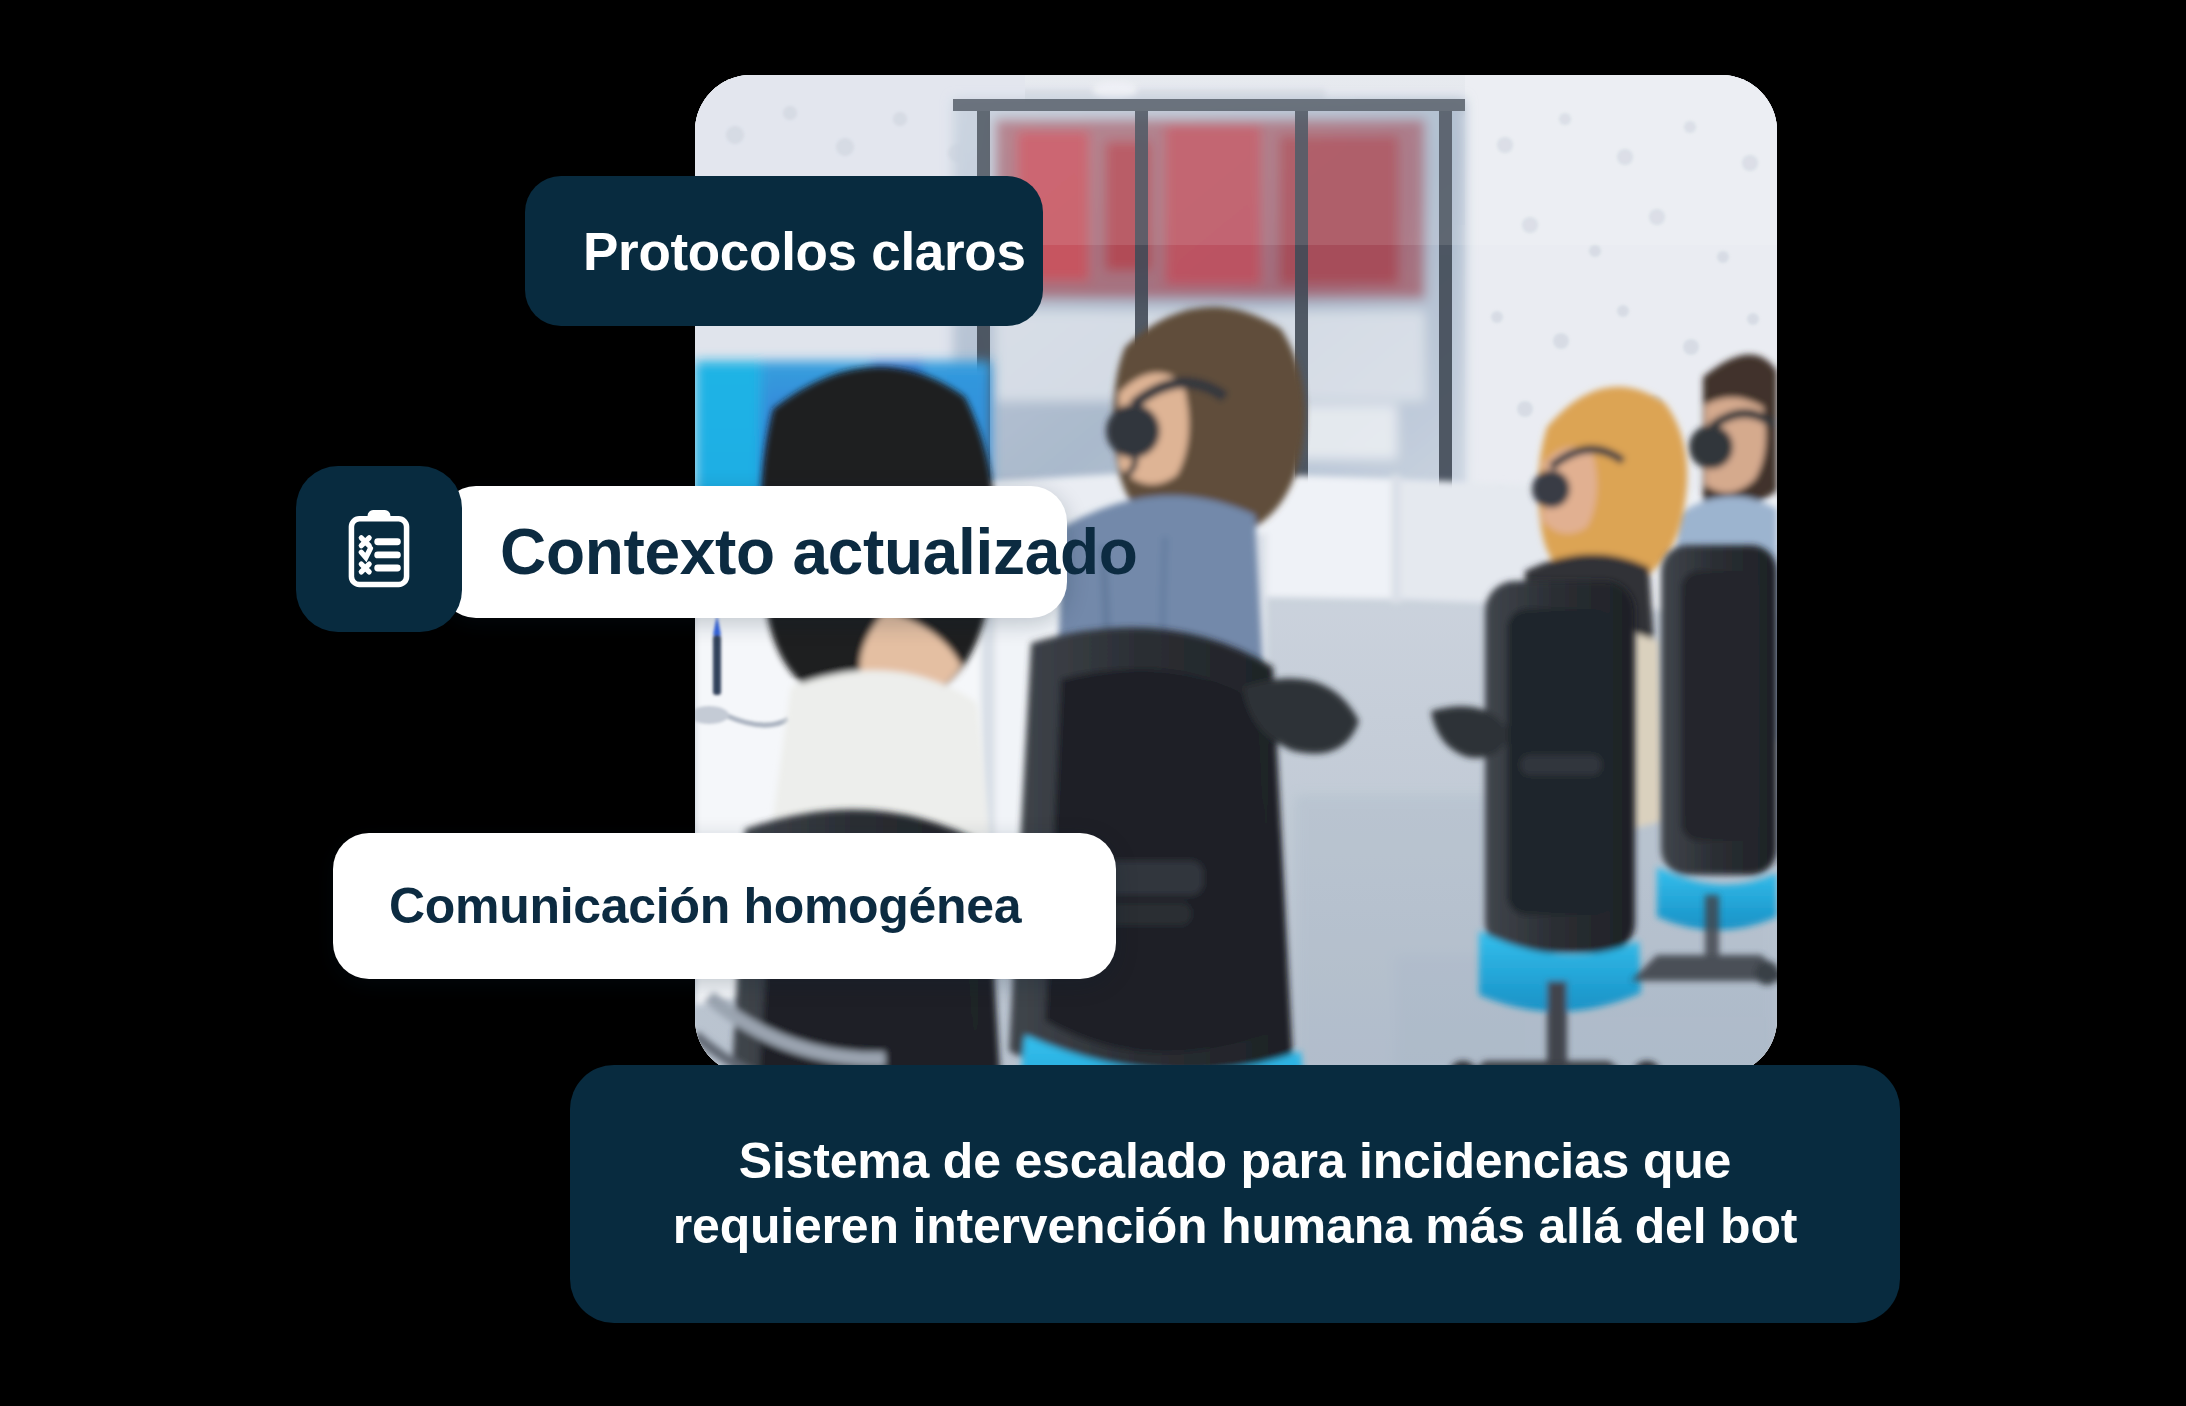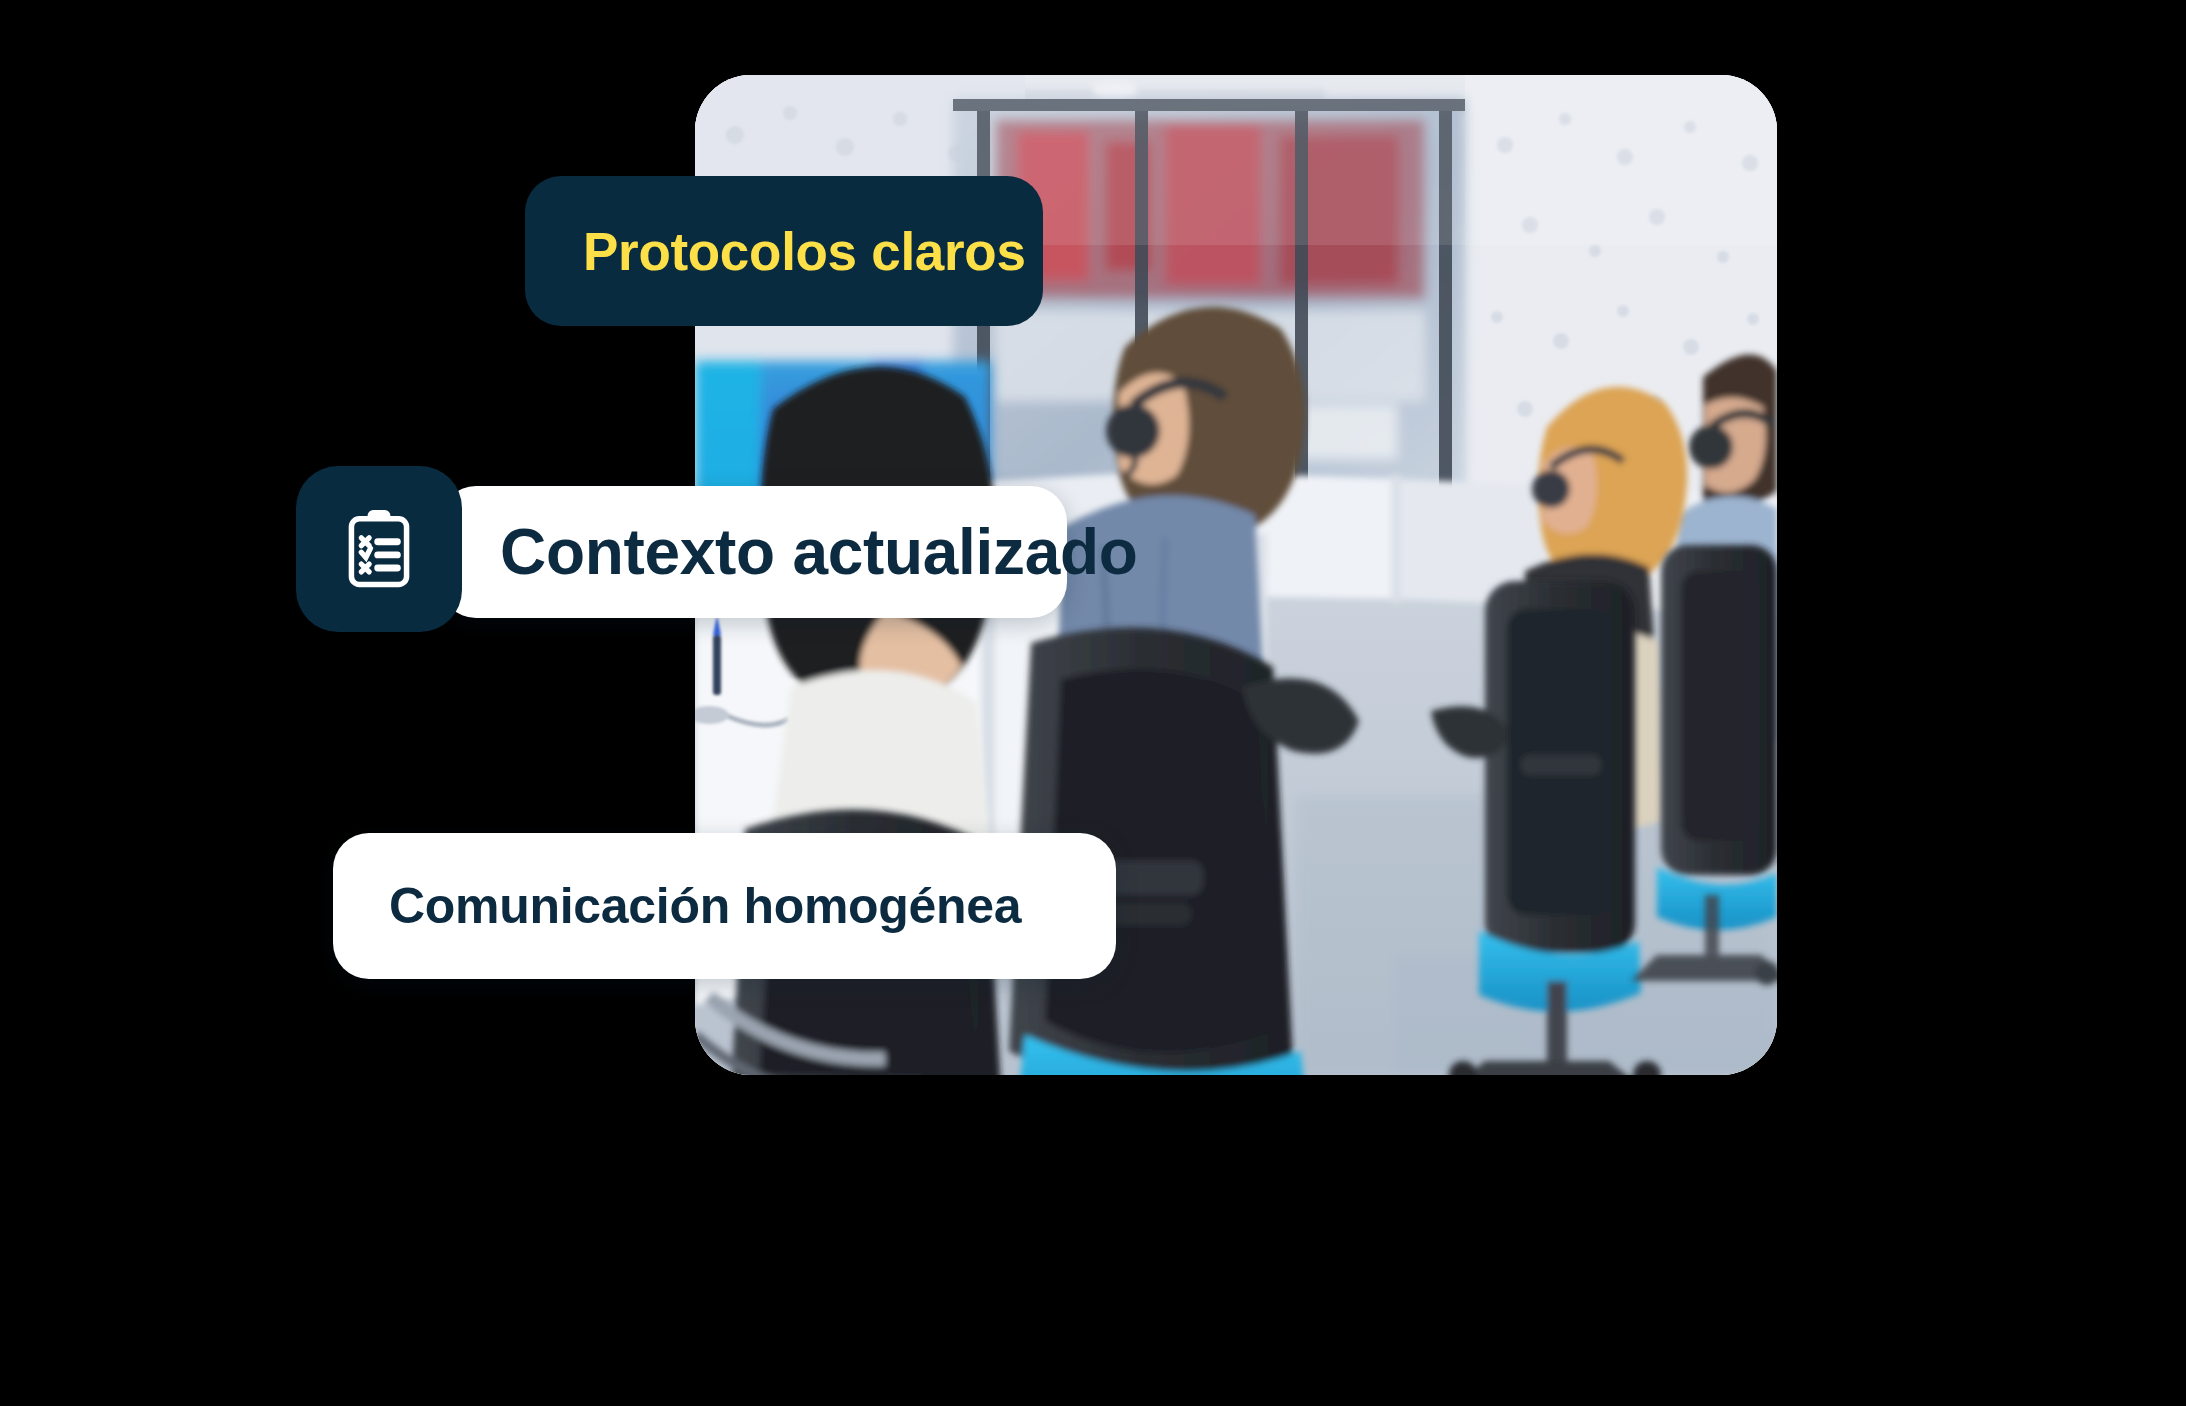--- a/index.html
+++ b/index.html
@@ -37,21 +37,21 @@
   .badge {
     position: absolute;
     display: flex;
     align-items: center;
     box-sizing: border-box;
   }
 
   .badge-dark {
     background: #082b3f;
     border-radius: 36px;
-    color: #fde047;
+    color: #ffffff;
   }
   .badge-light {
     background: #ffffff;
     border-radius: 36px;
     color: #0c2b41;
     box-shadow: 0 6px 22px rgba(10, 30, 50, 0.22);
   }
 
   .badge-label {
     font-weight: 700;
@@ -423,14 +423,17 @@
   </div>
 
   <div class="badge badge-light" id="badge-contexto">
     <span class="badge-label">Contexto actualizado</span>
   </div>
 
   <div class="badge badge-light" id="badge-comunicacion">
     <span class="badge-label">Comunicación homogénea</span>
   </div>
 
+  <div id="bottom-panel">
+    <div id="bottom-panel-text">Sistema de escalado para incidencias que requieren intervención humana más allá del bot</div>
+  </div>
 
 </div>
 
 </body></html>

